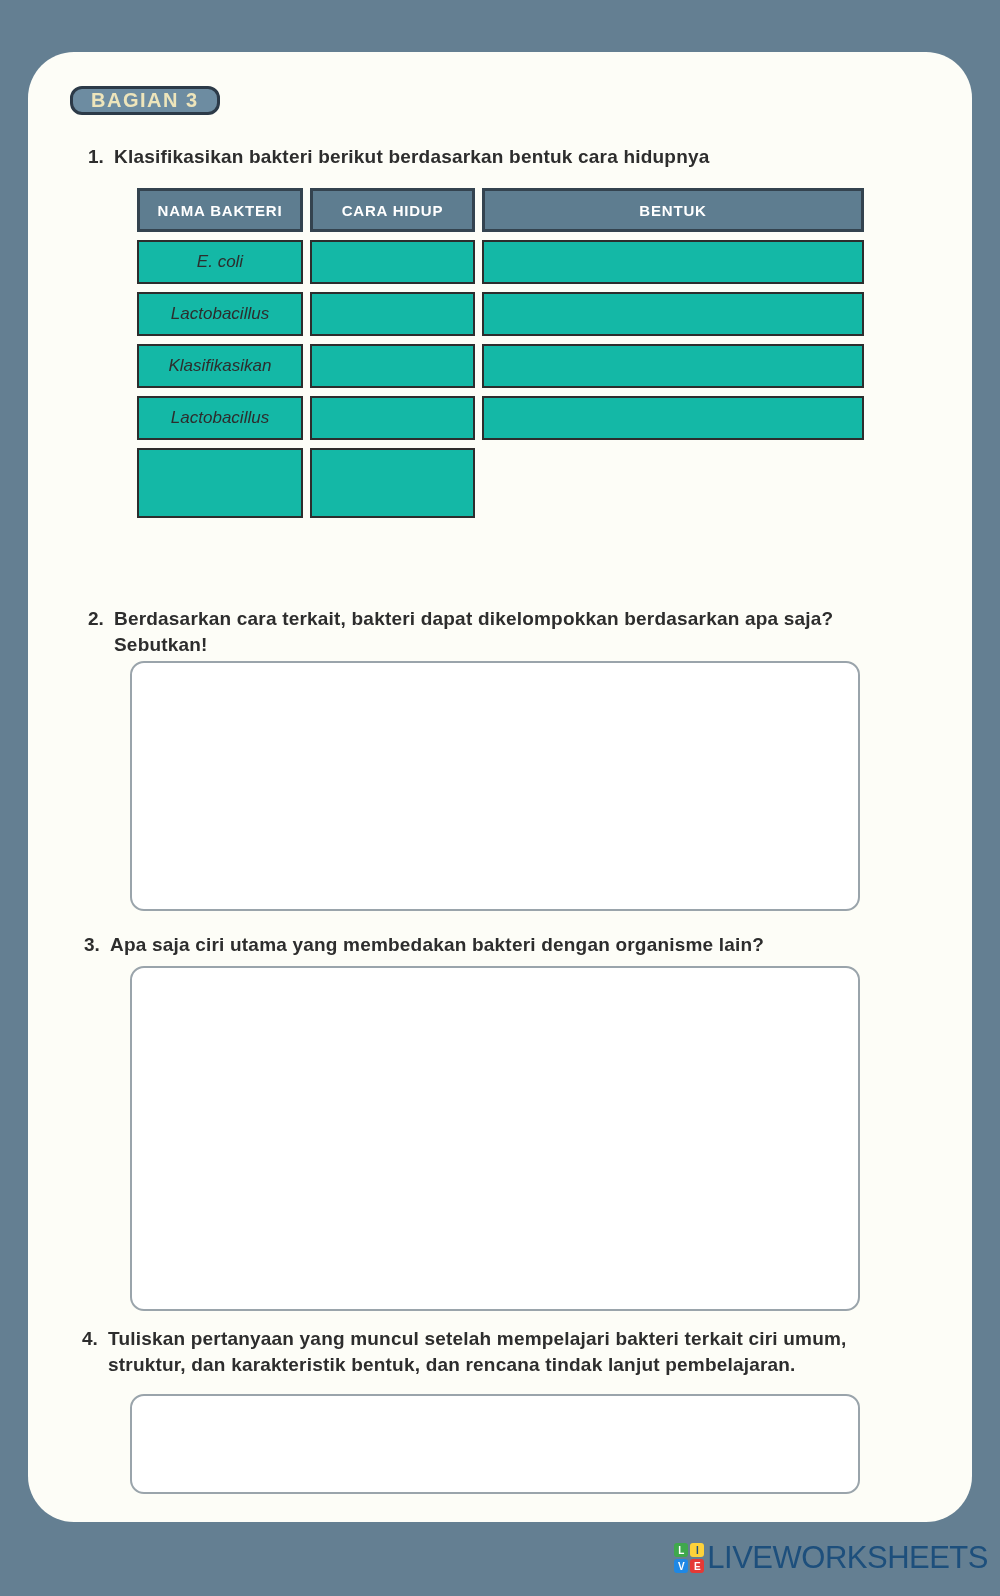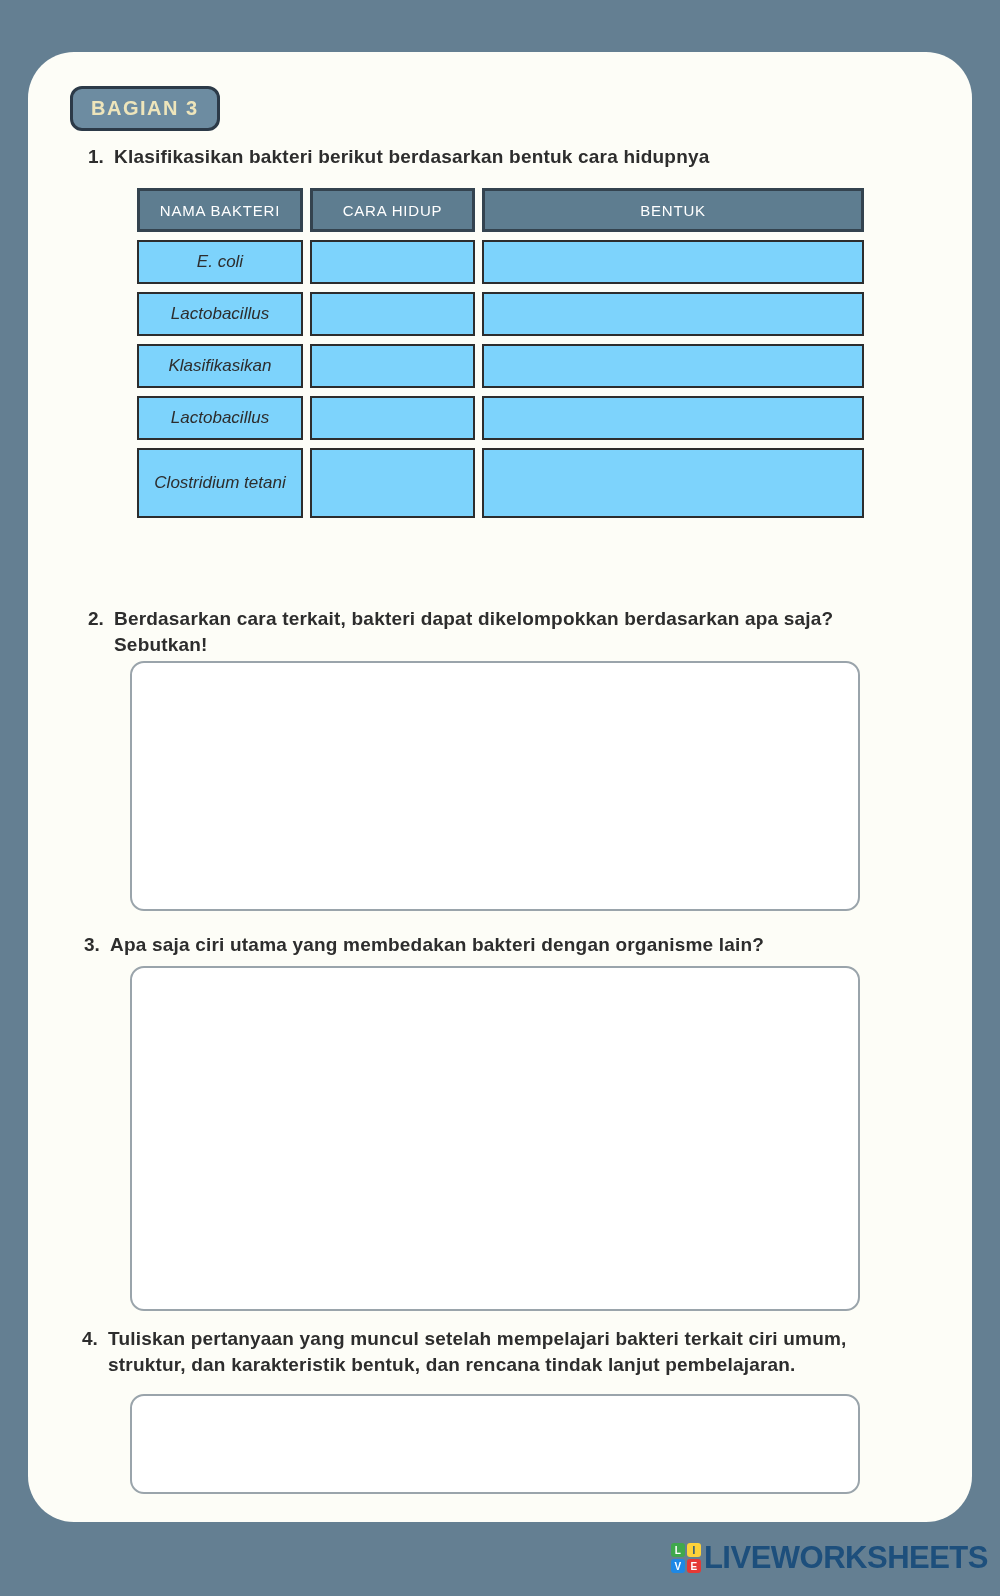--- a/index.html
+++ b/index.html
@@ -16,21 +16,21 @@
     width:944px; height:1470px;
     background: var(--card, #fdfdf7);
     border-radius:46px;
   }
   
   .badge {
     position:absolute; left:42px; top:34px;
     background: var(--badge-bg, #6d8ca1);
     border:3px solid var(--badge-border, #2c3a48);
     border-radius:12px;
-    padding:8px 18px;
+    padding:0 18px;
     font-size:20px; font-weight:bold;
     letter-spacing:1.5px;
     color: var(--badge-text, #eee5bb);
   }
   
   .q {
     position:absolute;
     display:flex; align-items:flex-start;
     font-size:19px; line-height:26px;
   }
@@ -40,31 +40,31 @@
   .btable { position:absolute; left:109px; top:136px; width:735px; }
   .trow {
     display:grid;
     grid-template-columns:166px 165px 382px;
     column-gap:7px;
     margin-bottom:8px;
   }
   .trow .cell { height:44px; }
   .trow.body .cell {
     height:44px;
-    background:#7dd3fc;
+    background:#14b8a6;
     border:2px solid #2d2d2d;
     display:flex; align-items:center; justify-content:center;
     text-align:right;
   }
   .trow.body.tall .cell { height:70px; }
   .hcell {
     background: var(--header-bg, #5e7d90);
     border:3px solid var(--header-border, #34434f);
     color:#ffffff;
-    font-weight:normal; font-size:15px; letter-spacing:0.8px;
+    font-weight:bold; font-size:15px; letter-spacing:0.8px;
     display:flex; align-items:center; justify-content:center;
   }
   .name-cell { font-style:italic; font-size:17px; padding:2px 6px; line-height:22px; }
   .input-cell { cursor:text; }
   
   .answer-box {
     position:absolute; left:102px; width:730px;
     background:#ffffff;
     border:2px solid var(--box-border, #9aa4ab);
     border-radius:14px;
@@ -90,21 +90,21 @@
     grid-template-rows:14px 14px;
     gap:2px;
   }
   .logo-tile {
     border-radius:3px;
     display:flex; align-items:center; justify-content:center;
     font-size:10px; font-weight:bold;
     font-family:"Liberation Sans", sans-serif;
   }
   .logo-text {
-    font-size:31px; font-weight:bold; letter-spacing:-0.5px;
+    font-size:31px; font-weight:normal; letter-spacing:-0.5px;
     color: var(--logo-navy, #1d4f7c);
   }
 </style>
 </head>
 <body style="--bg: #647f92; --card: #fdfdf7; --badge-bg: #6d8ca1; --badge-border: #2c3a48; --badge-text: #eee5bb; --header-bg: #5e7d90; --header-border: #34434f; --box-border: #9aa4ab; --logo-navy: #1d4f7c;">
 
 <div class="card">
 
   <div class="badge">BAGIAN 3</div>
 
@@ -134,21 +134,20 @@
           <div class="cell name-cell">Klasifikasikan</div>
           <div class="cell input-cell"></div>
           <div class="cell input-cell"></div>
         </div>
         <div class="trow body">
           <div class="cell name-cell">Lactobacillus</div>
           <div class="cell input-cell"></div>
           <div class="cell input-cell"></div>
         </div>
         <div class="trow body tall">
-          <div class="cell name-cell">Clostridium tetani</div>
           <div class="cell input-cell"></div>
           <div class="cell input-cell"></div>
         </div>
       </div>
   </div>
 
   <div class="q" id="q2">
     <span class="num">2.</span>
     <span class="qtext">Berdasarkan cara terkait, bakteri dapat dikelompokkan berdasarkan apa saja? Sebutkan!</span>
   </div>

